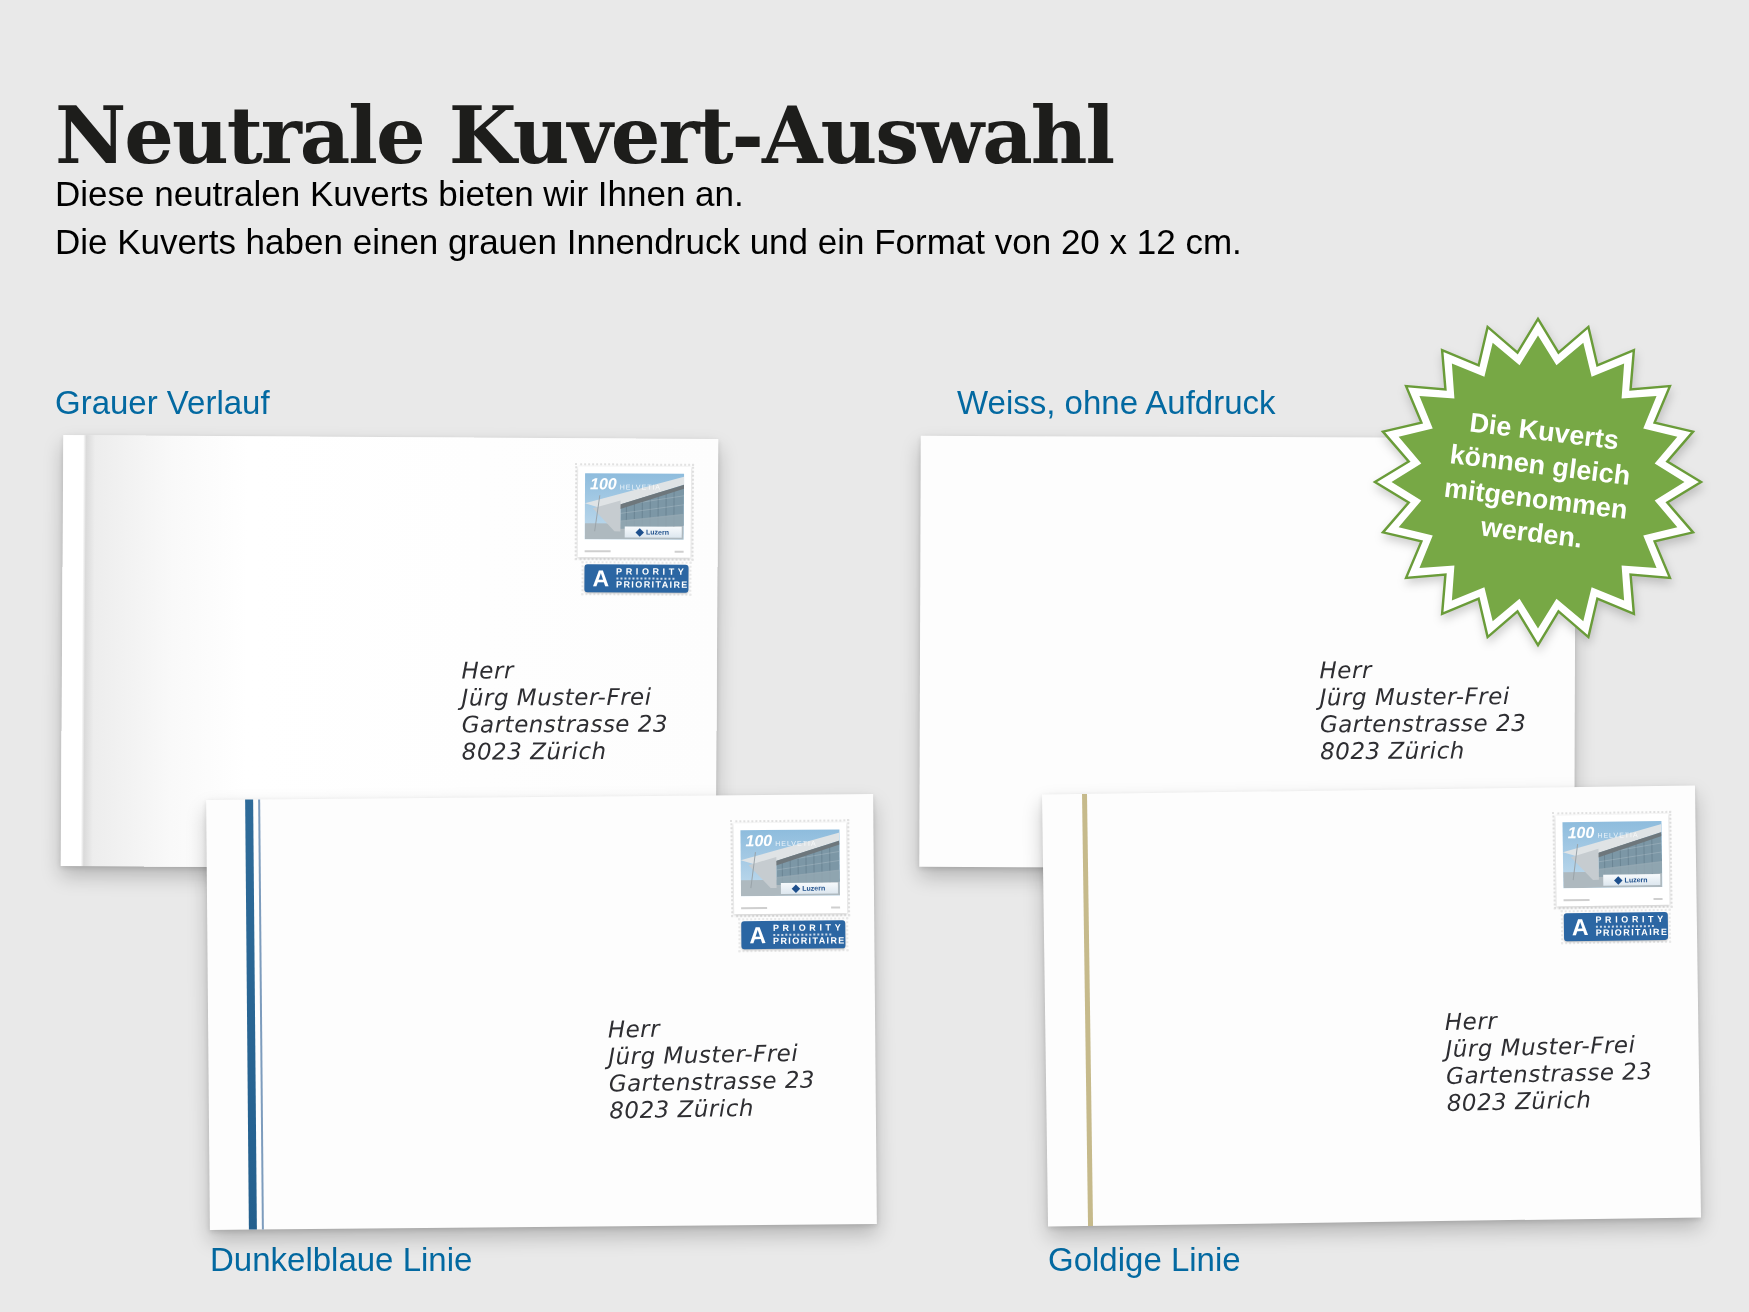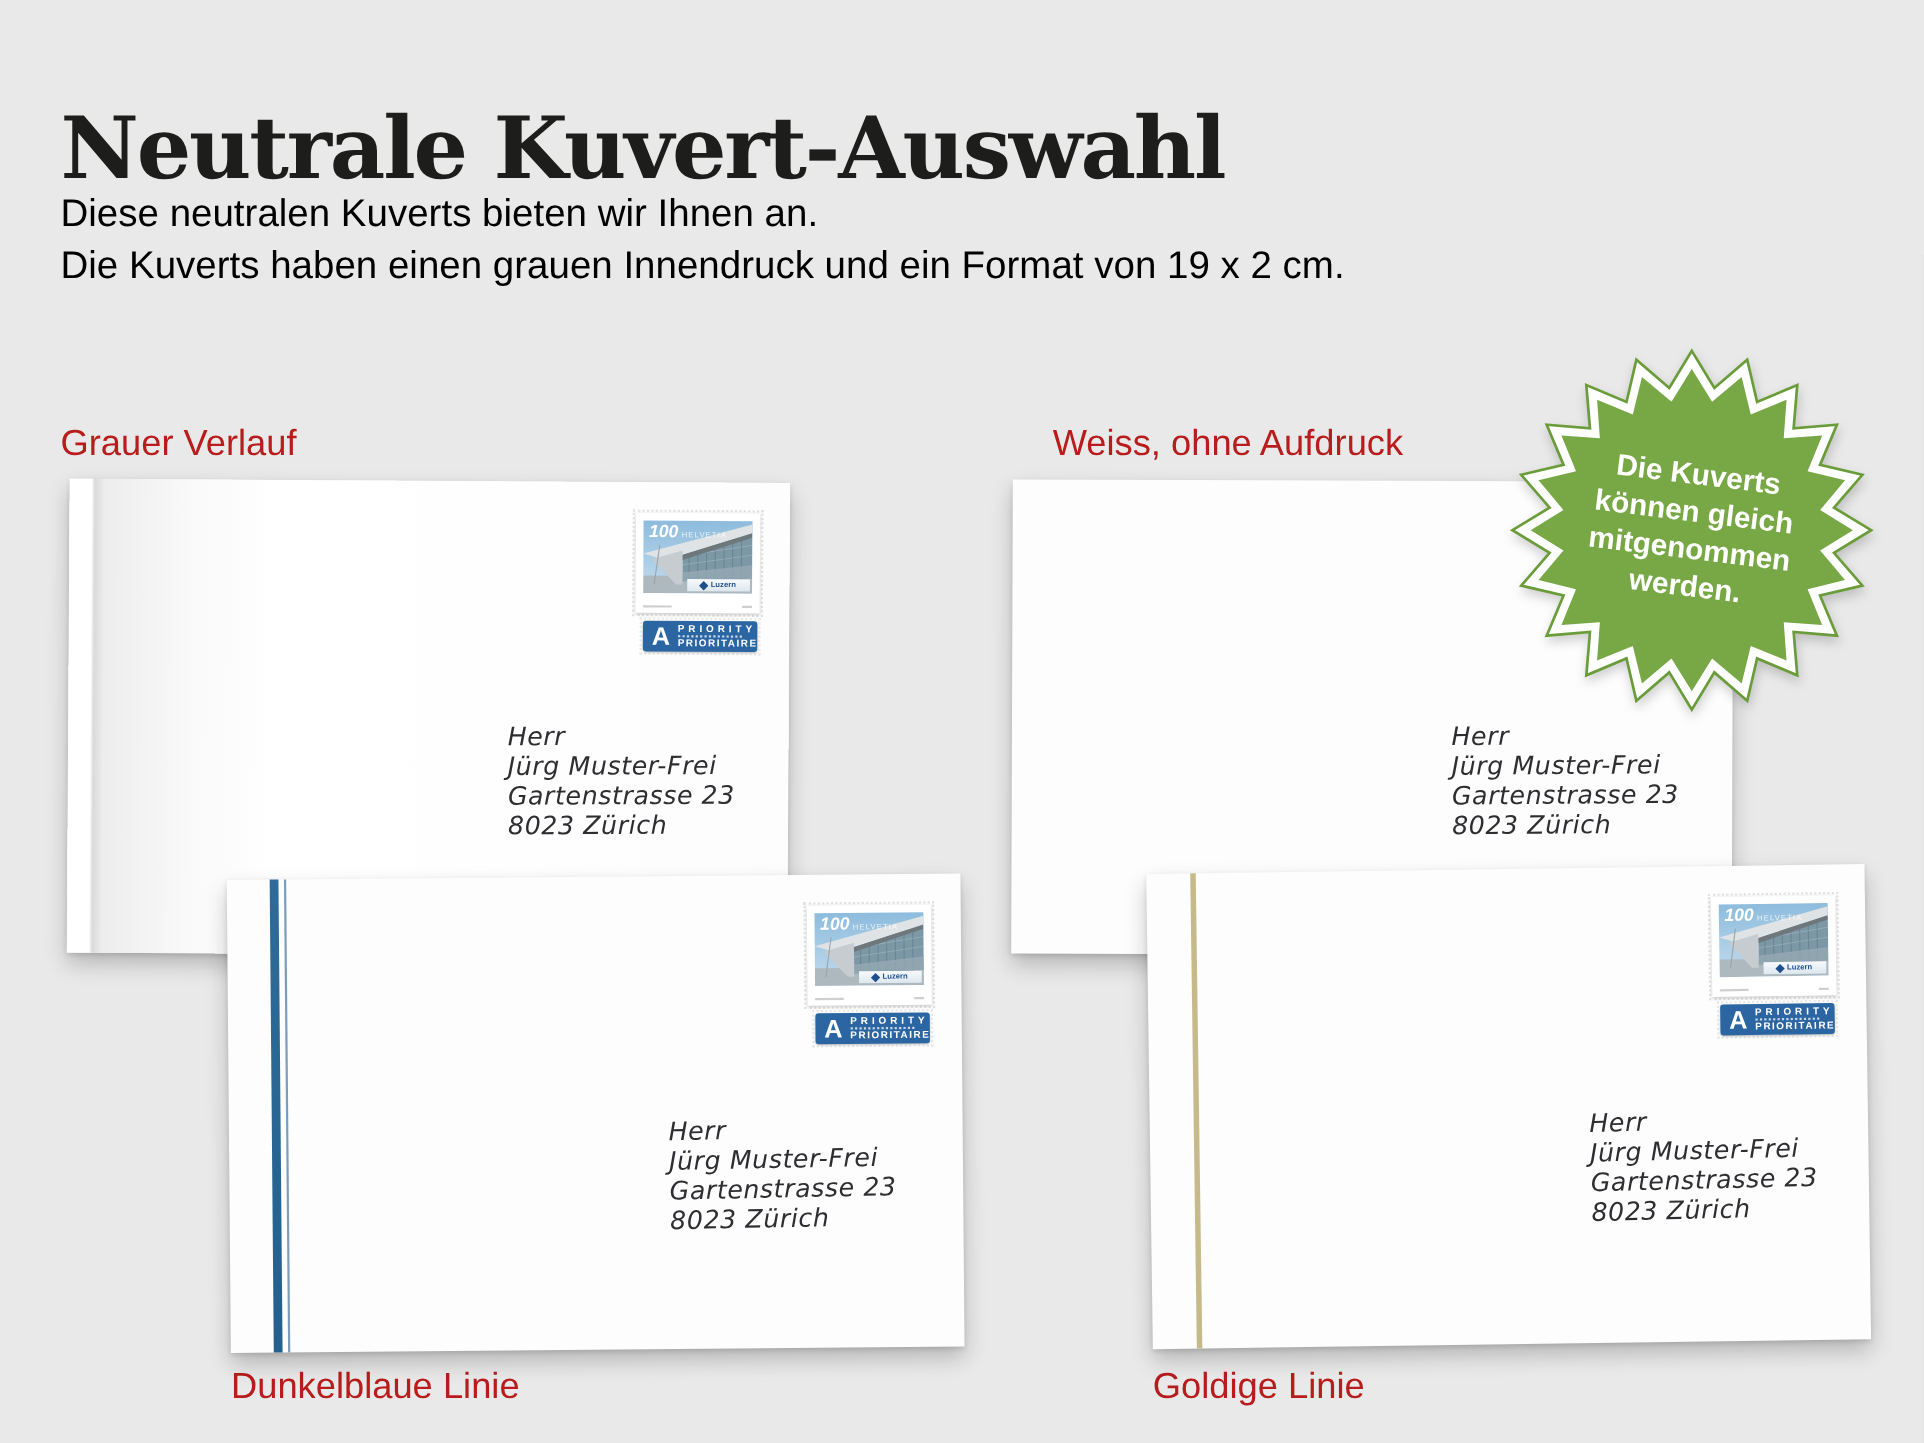--- a/index.html
+++ b/index.html
@@ -3,21 +3,21 @@
 <meta charset="utf-8">
 <style>
   html,body{margin:0;padding:0;background:#cfcfcf;}
   .page{position:relative;width:1749px;height:1312px;background:#e9e9e9;overflow:hidden;
         font-family:"Liberation Sans",sans-serif;color:#1d1d1b;}
 
   
   .title{position:absolute;left:55px;top:38px;font-family:"DejaVu Serif",serif;
          font-weight:bold;font-size:78px;letter-spacing:-2px;color:#1d1d1b;white-space:nowrap;}
   .intro{position:absolute;left:55px;top:170px;font-size:35px;line-height:48px;color:#000000;}
-  .env-label{position:absolute;font-size:33px;color:#b91c1c;white-space:nowrap;text-align:center;}
+  .env-label{position:absolute;font-size:33px;color:#0369a1;white-space:nowrap;text-align:center;}
   #label-grauer{left:55px;top:384px;}
   #label-weiss{left:913px;top:384px;margin-left:44px;}
   #label-dunkelblau{left:210px;top:1241px;}
   #label-gold{left:1048px;top:1241px;}
 
   
   .env{position:absolute;background:#fdfdfd;box-shadow:0 10px 20px rgba(0,0,0,.22),0 2px 5px rgba(0,0,0,.12);}
   #env-grauer{left:62px;top:437px;width:655px;height:431px;transform:rotate(.35deg);z-index:1;
       background:linear-gradient(90deg,#fff 0px,#fff 20px,#dadada 23px,#ededed 32px,#f9f9f9 110px,#fff 185px,#fdfdfd 100%);}
   #env-weiss{left:920px;top:437px;width:655px;height:431px;transform:rotate(.2deg);z-index:1;}
@@ -74,21 +74,21 @@
 </style>
 </head>
 <body>
 
 <div class="page">
 
   <h1 class="title">Neutrale Kuvert-Auswahl</h1>
 
   <div class="intro">
     <div>Diese neutralen Kuverts bieten wir Ihnen an.</div>
-    <div>Die Kuverts haben einen grauen Innendruck und ein Format von 19 x 2 cm.</div>
+    <div>Die Kuverts haben einen grauen Innendruck und ein Format von 20 x 12 cm.</div>
   </div>
 
   <div class="env-label" id="label-grauer">Grauer Verlauf</div>
   <div class="env-label" id="label-weiss">Weiss, ohne Aufdruck</div>
   <div class="env-label" id="label-dunkelblau">Dunkelblaue Linie</div>
   <div class="env-label" id="label-gold">Goldige Linie</div>
 
   <div class="env" id="env-grauer">
     <div class="stamp">
       <div class="stamp-img">

